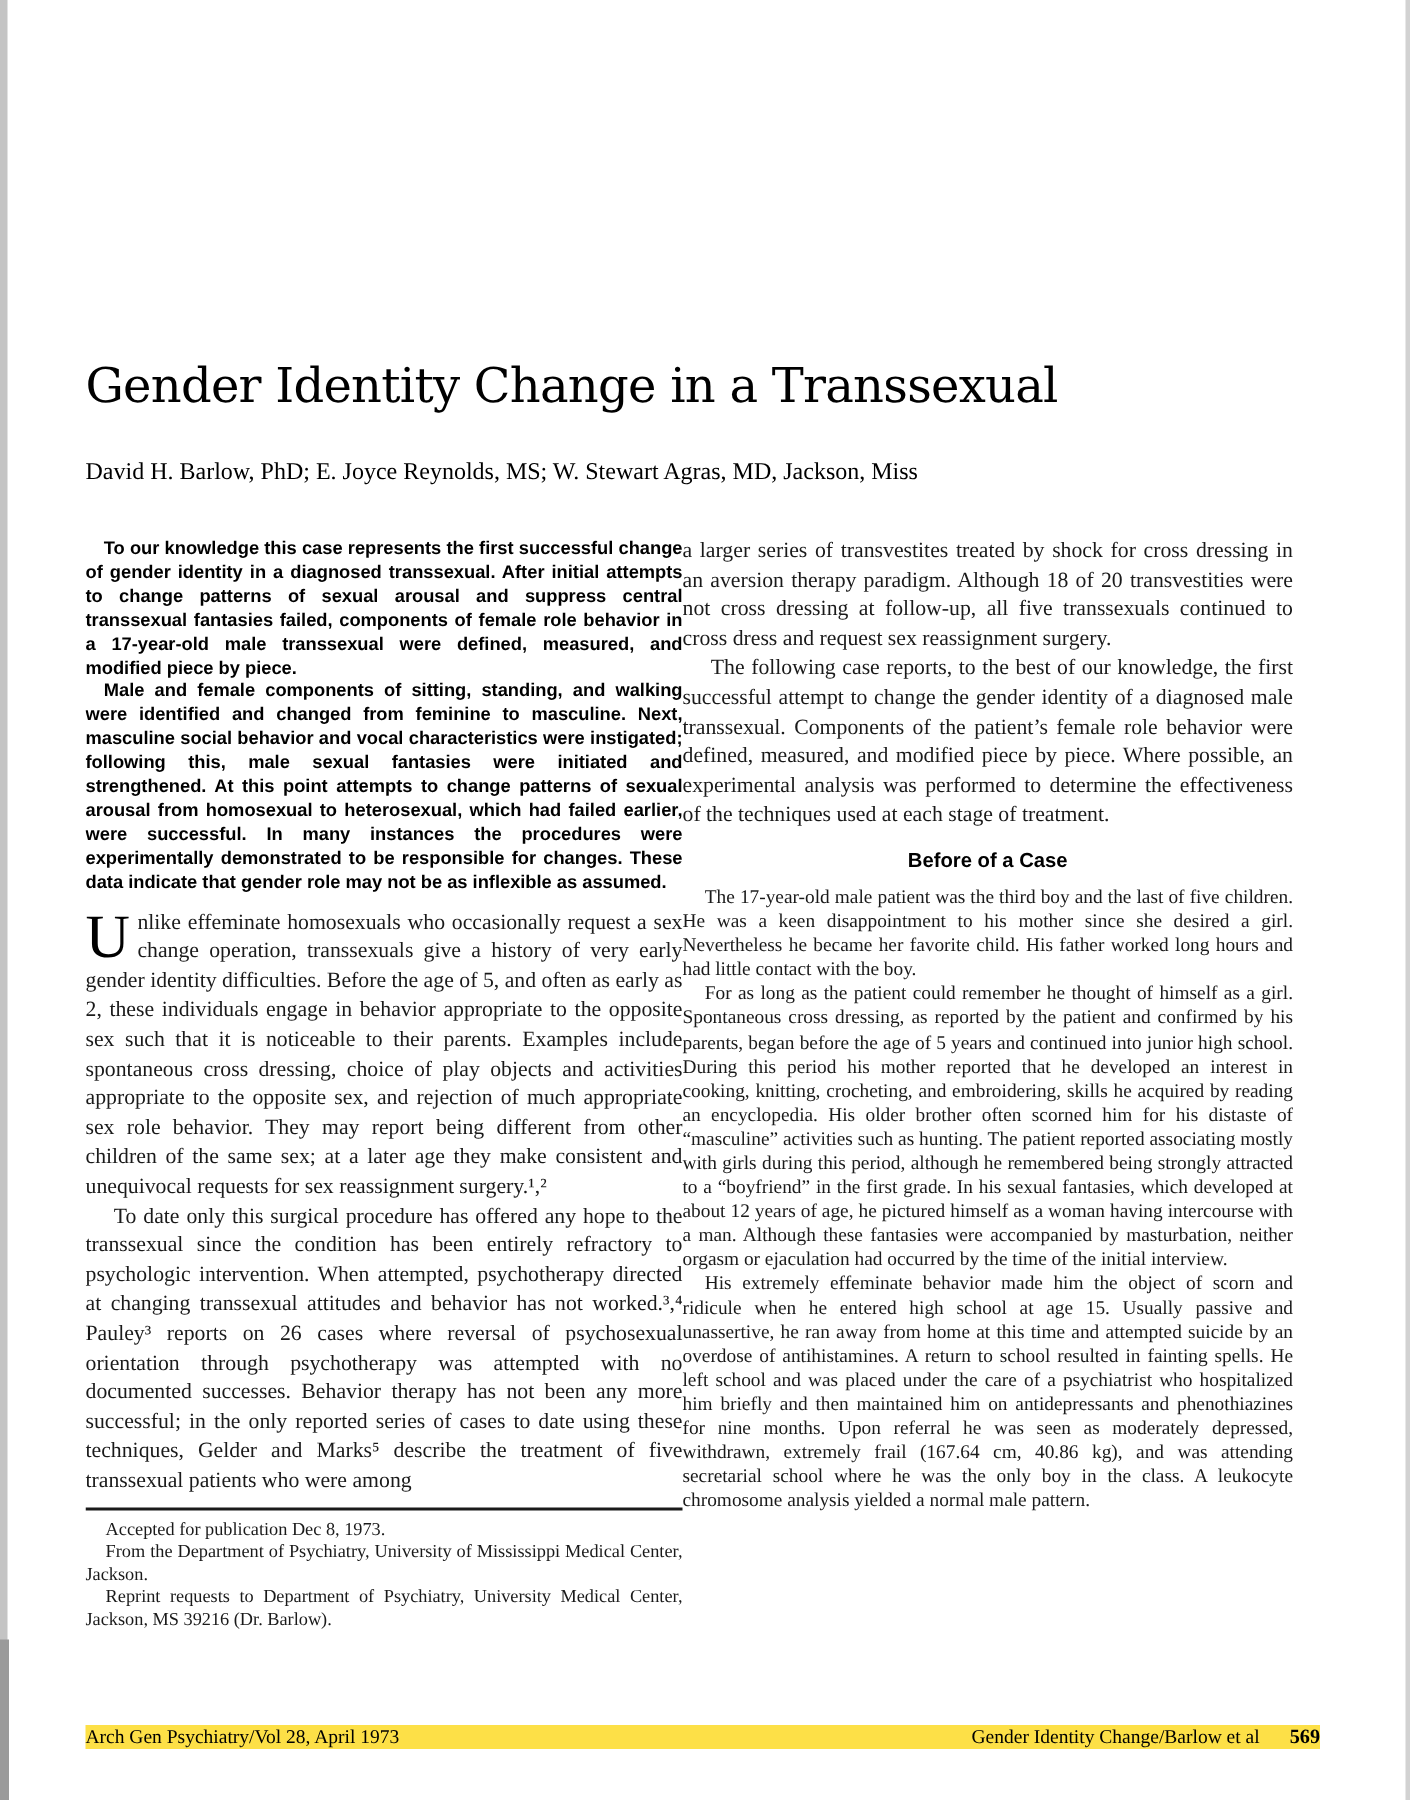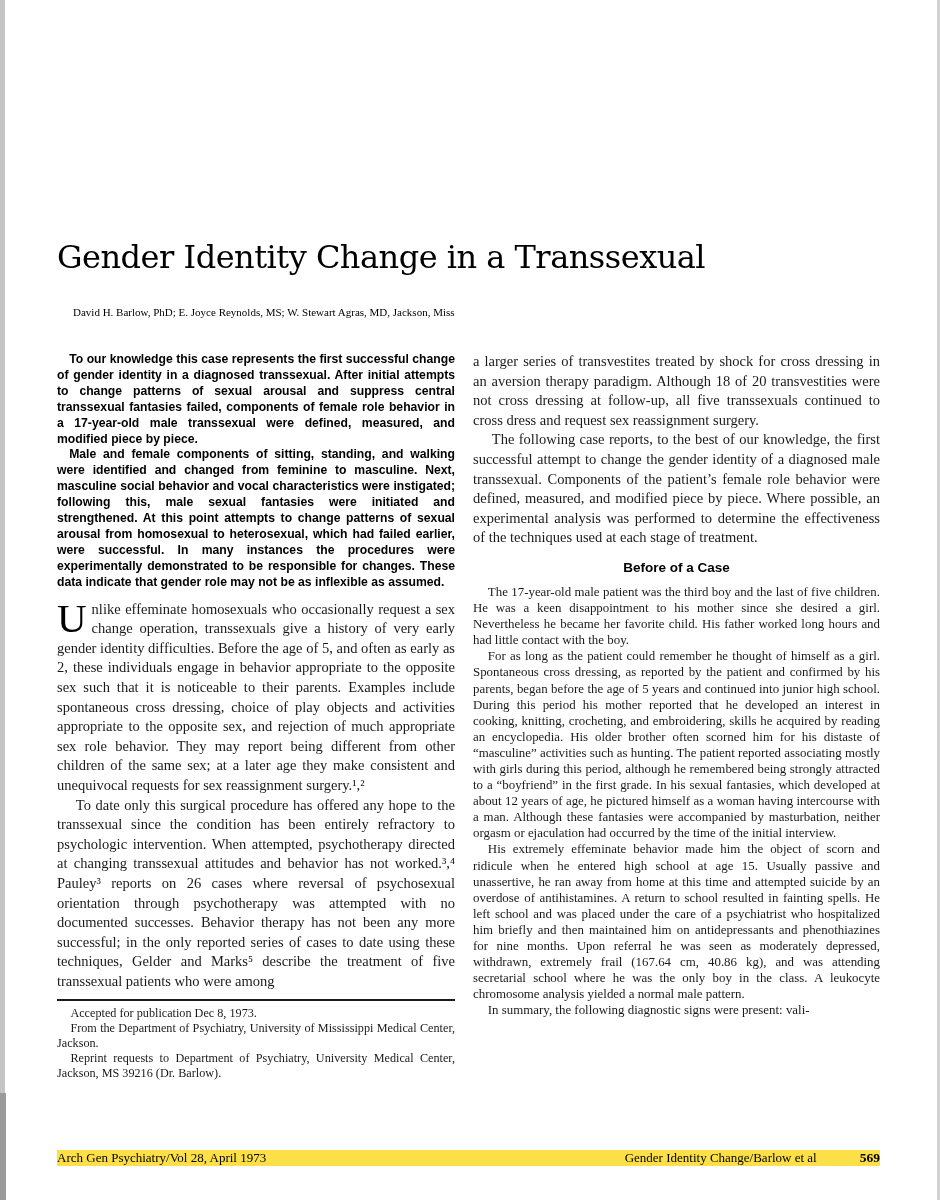--- a/index.html
+++ b/index.html
@@ -33,27 +33,26 @@
   h1.title {
     margin: 0 0 30px 0;
     font-family: "DejaVu Serif", serif;
     font-weight: normal;
     font-size: 32px;
     letter-spacing: -0.5px;
     color: #000;
     white-space: nowrap;
   }
   .byline {
-    margin: 0 0 34px 16px;
-    font-size: 11px;
+    margin: 0 0 34px 0;
+    font-size: 16px;
     color: #000;
   }
   .columns {
     display: flex;
-    gap: 18px;
     height: 786px;
     overflow: hidden;
   }
   .col-left  { width: 398px; flex: none; }
   .col-right { width: 407px; flex: none; }
 
   
   .abstract p {
     margin: 0;
     font-family: "Liberation Sans", sans-serif;
@@ -112,21 +111,21 @@
   .footer {
     position: absolute;
     left: 57px; right: 60px; top: 1150px;
     display: flex;
     justify-content: space-between;
     align-items: center;
     font-size: 13px;
     background: #fde047;
     color: #000;
   }
-  .footer-right { display: flex; align-items: baseline; gap: 23px; }
+  .footer-right { display: flex; align-items: baseline; }
   .pageno {
     font-weight: bold;
     font-size: 13.5px;
     margin-left: 20px;
   }
   .download-bar {
     position: absolute;
     left: 20px; bottom: 2px;
     font-size: 12.8px;
     font-weight: bold;
@@ -166,21 +165,20 @@
       </div>
 
       <div class="col-right">
         <p class="upper no-indent">a larger series of transvestites treated by shock for cross dressing in an aversion therapy paradigm. Although 18 of 20 transvestities were not cross dressing at follow-up, all five transsexuals continued to cross dress and request sex reassignment surgery.</p>
         <p class="upper indent">The following case reports, to the best of our knowledge, the first successful attempt to change the gender identity of a diagnosed male transsexual. Components of the patient’s female role behavior were defined, measured, and modified piece by piece. Where possible, an experimental analysis was performed to determine the effectiveness of the techniques used at each stage of treatment.</p>
         <h2 class="section-heading">Before of a Case</h2>
         <div class="case-text">
           <p>The 17-year-old male patient was the third boy and the last of five children. He was a keen disappointment to his mother since she desired a girl. Nevertheless he became her favorite child. His father worked long hours and had little contact with the boy.</p>
           <p>For as long as the patient could remember he thought of himself as a girl. Spontaneous cross dressing, as reported by the patient and confirmed by his parents, began before the age of 5 years and continued into junior high school. During this period his mother reported that he developed an interest in cooking, knitting, crocheting, and embroidering, skills he acquired by reading an encyclopedia. His older brother often scorned him for his distaste of “masculine” activities such as hunting. The patient reported associating mostly with girls during this period, although he remembered being strongly attracted to a “boyfriend” in the first grade. In his sexual fantasies, which developed at about 12 years of age, he pictured himself as a woman having intercourse with a man. Although these fantasies were accompanied by masturbation, neither orgasm or ejaculation had occurred by the time of the initial interview.</p>
           <p>His extremely effeminate behavior made him the object of scorn and ridicule when he entered high school at age 15. Usually passive and unassertive, he ran away from home at this time and attempted suicide by an overdose of antihistamines. A return to school resulted in fainting spells. He left school and was placed under the care of a psychiatrist who hospitalized him briefly and then maintained him on antidepressants and phenothiazines for nine months. Upon referral he was seen as moderately depressed, withdrawn, extremely frail (167.64 cm, 40.86 kg), and was attending secretarial school where he was the only boy in the class. A leukocyte chromosome analysis yielded a normal male pattern.</p>
-          <p>In summary, the following diagnostic signs were present: vali-</p>
         </div>
       </div>
     </div>
   </div>
 
   <div class="footer">
     <span>Arch Gen Psychiatry/Vol 28, April 1973</span>
     <span class="footer-right">
       <span>Gender Identity Change/Barlow et al</span>
       <span class="pageno">569</span>

